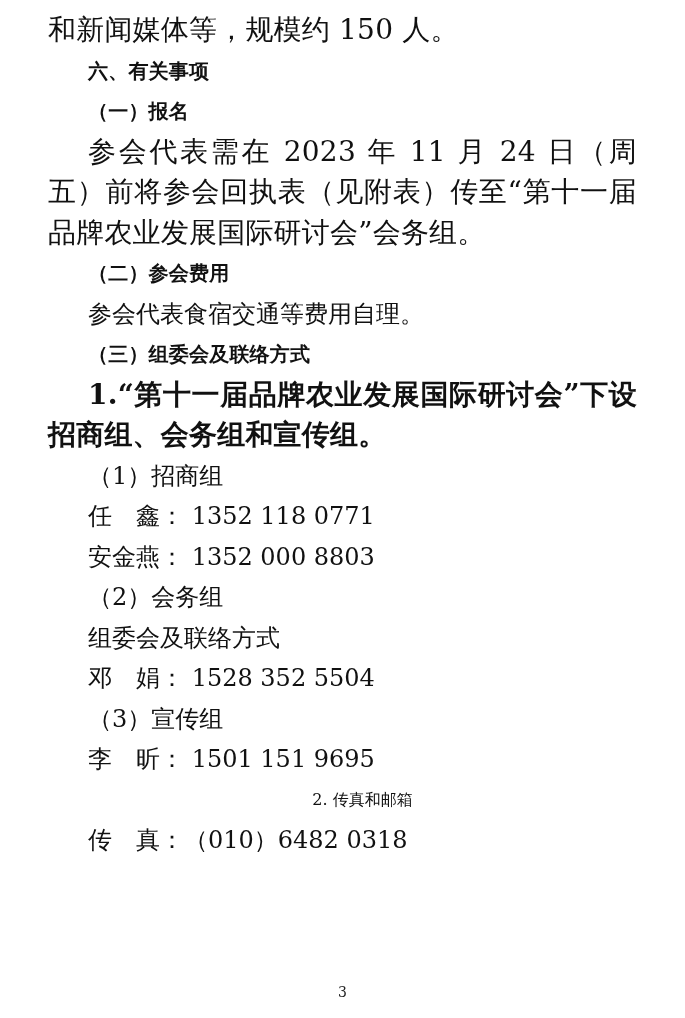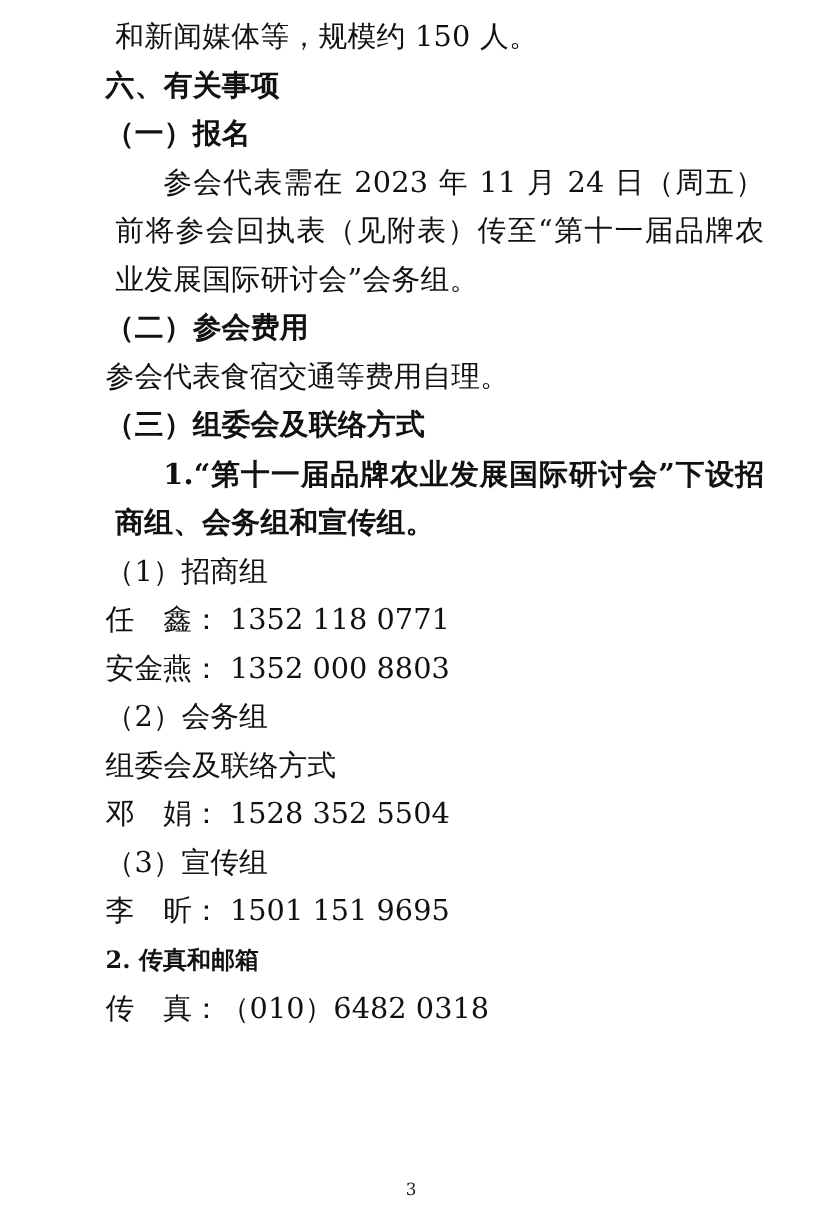--- a/index.html
+++ b/index.html
@@ -16,54 +16,54 @@
     overflow: hidden;
   }
   .page {
     position: relative;
     width: 685px;
     height: 1018px;
     box-sizing: border-box;
     padding: 10px 48px 0 48px;
   }
   .line {
-    font-size: 24px;
+    font-size: 20px;
     line-height: 40.5px;
     white-space: pre;
     letter-spacing: 0.2px;
   }
   .bold {
     font-weight: bold;
   }
   .indent-head {
     padding-left: 40px;
   }
   .para {
-    font-size: 24px;
+    font-size: 28px;
     line-height: 40.5px;
     text-align: justify;
     text-justify: inter-ideograph;
     letter-spacing: 0.2px;
-    margin-left: 48px;
   }
   .para-indent {
     text-indent: 40px;
   }
   .contact {
     padding-left: 40px;
     font-size: 24px;
     line-height: 40.5px;
     white-space: pre;
   }
   .subhead {
     padding-left: 40px;
-    font-size: 20px;
+    font-size: 16px;
     line-height: 40.5px;
-    font-weight: bold;
+    font-weight: normal;
     white-space: pre;
+    text-align: center;
   }
   .pagenum {
     position: absolute;
     bottom: 18px;
     left: 0;
     width: 685px;
     text-align: center;
     font-size: 14px;
     color: #222222;
     font-family: "DejaVu Serif", "Liberation Serif", serif;

